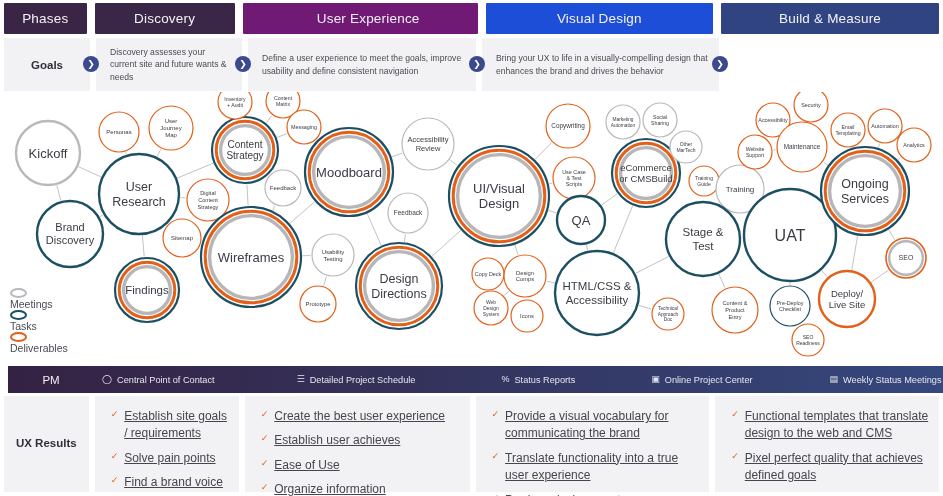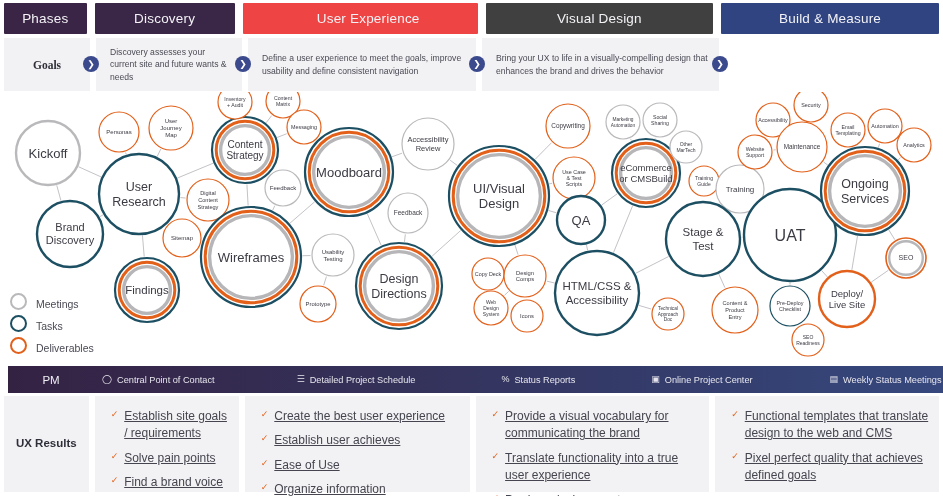--- a/index.html
+++ b/index.html
@@ -16,40 +16,40 @@
   .phase-cell span{color:#f3f2f6;font-size:13.5px;letter-spacing:.2px;}
   .ph0{width:86px;}
   .ph1{width:146px;}
   .ph2{width:228px;}
   .ph3{width:237px;}
   .ph4{width:227px;}
 
   
   .goals-row{position:absolute;left:0;top:38px;width:943px;height:53px;display:flex;gap:6px;padding:0 4px;box-sizing:border-box;}
   .goal-cell{background:#f2f2f4;height:53px;display:flex;align-items:center;box-sizing:border-box;position:relative;}
-  .goal-label{width:86px;justify-content:center;font-family:Liberation Serif, serif;}
+  .goal-label{width:86px;justify-content:center;}
   .goal-label span{font-size:11.5px;font-weight:bold;color:#2f2f3a;}
   .goal-text{padding:0 8px 0 14px;}
   .goal-text span{font-size:8.6px;line-height:1.42;color:#4a4a55;display:block;}
   .g1{width:146px;}
   .g2{width:228px;}
   .g3{width:237px;}
   .g4{width:227px;}
   .chev{
     position:absolute;right:-9px;top:18px;width:16px;height:16px;border-radius:50%;
     background:#3b4a8c;color:#fff;font-size:9px;line-height:16px;text-align:center;z-index:5;
   }
 
   
   .diagram{position:absolute;left:0;top:92px;width:943px;height:272px;}
   .diagram svg{display:block;}
 
   
   .legend{position:absolute;left:10px;top:288px;width:150px;}
-  .lg-item{display:flex;align-items:flex-end;height:22px;}
+  .lg-item{display:flex;align-items:flex-start;height:22px;flex-direction:column;}
   .lg-ring{width:17px;height:17px;border-radius:50%;box-sizing:border-box;margin-right:9px;}
   .lg-meet{border:2.5px solid #b9b9bc;}
   .lg-task{border:2.5px solid #1d4f63;}
   .lg-del{border:2.5px solid #e2601a;}
   .lg-item span{font-size:10.5px;color:#4a4a55;}
 
   
   .pm-bar{position:absolute;left:8px;top:366px;width:935px;height:27px;display:flex;align-items:center;
     background:linear-gradient(90deg,#342243 0%,#35284c 16%,#343159 40%,#343a68 64%,#354274 85%,#36487e 100%);}
   .pm-title{width:86px;text-align:center;color:#efeef4;font-size:11.5px;}
@@ -80,24 +80,24 @@
 
 <div class="wrap">
 
   <div class="phase-row">
     <div class="phase-cell ph0" style="background: rgb(59, 37, 70);">
       <span>Phases</span>
     </div>
     <div class="phase-cell ph1" style="background: rgb(58, 39, 71);">
       <span>Discovery</span>
     </div>
-    <div class="phase-cell ph2" style="background: #ef4444; padding-left: 16px;">
+    <div class="phase-cell ph2" style="background: #701a75; padding-left: 16px;">
       <span>User Experience</span>
     </div>
-    <div class="phase-cell ph3" style="background: #404040; justify-content: center;">
+    <div class="phase-cell ph3" style="background: #1d4ed8; justify-content: center;">
       <span>Visual Design</span>
     </div>
     <div class="phase-cell ph4" style="background: rgb(47, 68, 128);">
       <span>Build &amp; Measure</span>
     </div>
   </div>
 
   <div class="goals-row">
     <div class="goal-cell goal-label">
       <span>Goals</span>

